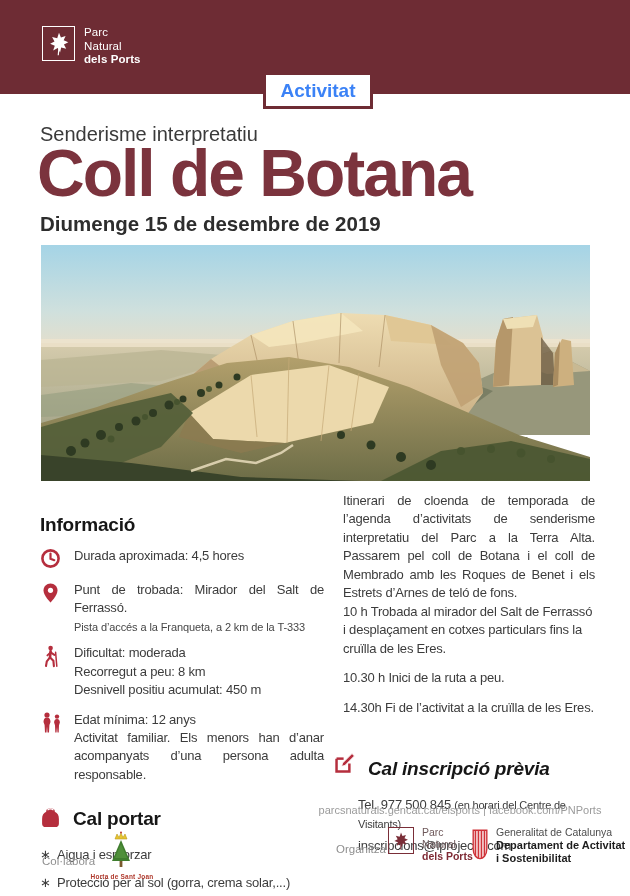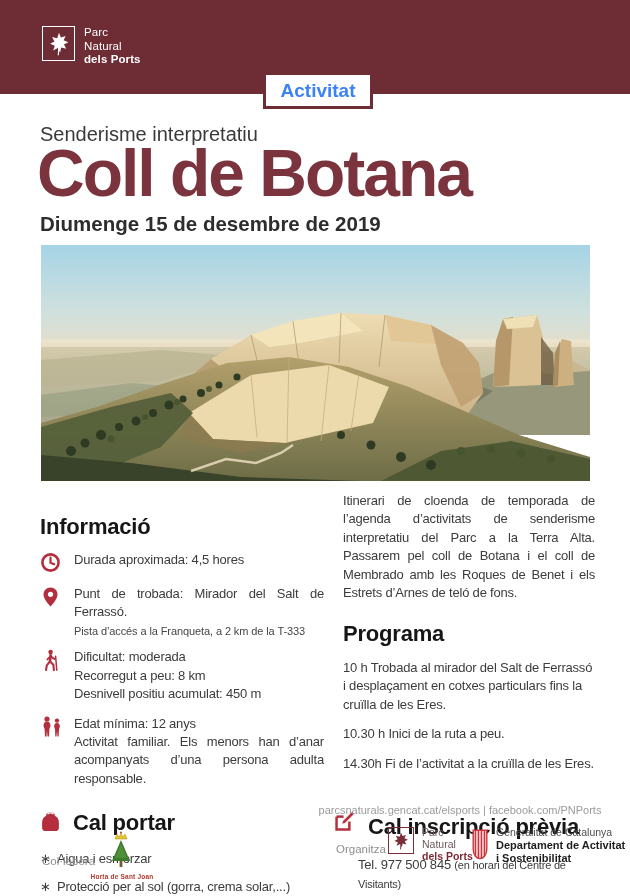--- a/index.html
+++ b/index.html
@@ -22,41 +22,41 @@
               letter-spacing:-2px;line-height:1;}
   .date{position:absolute;left:40px;top:212px;font-size:20.5px;font-weight:bold;color:#2d2d2d;}
 
   
   .photo{position:absolute;left:41px;top:245px;width:549px;height:236px;overflow:hidden;}
   .photo svg{display:block;width:100%;height:100%;}
 
   
   .col-left{position:absolute;left:40px;top:514px;width:292px;}
   .col-right{position:absolute;left:343px;top:492px;width:252px;}
-  h2.sec{font-size:22px;font-weight:bold;color:#161616;margin:0 0 11px 0;letter-spacing:-.2px;}
+  h2.sec{font-size:19px;font-weight:bold;color:#161616;margin:0 0 11px 0;letter-spacing:-.2px;}
   .body-t{font-size:13px;line-height:1.42;letter-spacing:-.2px;color:#3c3c3c;}
 
   .info-row{display:flex;margin-bottom:8px;}
   .info-ico{flex:0 0 34px;padding-top:1px;}
   .info-txt{width:250px;}
   .just{text-align:justify;}
   .force-just{text-align:justify;text-align-last:justify;}
   .small-note{font-size:11px;letter-spacing:-.1px;color:#464646;margin-top:2px;line-height:1.3;}
 
   .bring-head,.reg-head{display:flex;align-items:center;gap:12px;margin-top:21px;}
   .bring-head h2,.reg-head h2{margin:0;}
   .bullets{margin-top:13px;}
   .bullet-item{position:relative;padding-left:17px;margin-bottom:9px;width:268px;}
   .bullet-item::before{content:"\2217";position:absolute;left:0;top:0;color:#3c3c3c;}
 
   .intro{margin:0;}
   .col-right h2.sec{margin-top:18px;margin-bottom:12px;}
   .prog-item{margin:0 0 11px 0;}
 
-  .reg-head{margin-top:23px;margin-left:-10px;}
+  .reg-head{margin-top:23px;margin-left:-10px;font-style:italic;}
   .reg-body{margin-top:4px;margin-left:15px;}
   .reg-body div{margin-bottom:3px;line-height:1.45;}
   .phone-note{font-size:11px;color:#3c3c3c;}
 
   
   .links{position:absolute;left:315px;top:804px;width:290px;text-align:center;
          font-size:11px;color:#9b9b9b;letter-spacing:0;}
   .collab-label{position:absolute;left:42px;top:855px;font-size:11.5px;color:#8f8f8f;}
   .tree{position:absolute;left:104px;top:831px;}
   .tree-name{position:absolute;left:72px;top:873px;width:100px;text-align:center;
@@ -270,21 +270,20 @@
     <div class="bullets">
       <div class="bullet-item body-t">Aigua i esmorzar</div>
       <div class="bullet-item body-t">Protecció per al sol (gorra, crema solar,...)</div>
 
     </div>
   </div>
 
   <div class="col-right">
     <p class="intro body-t just">Itinerari de cloenda de temporada de l’agenda d’activitats de senderisme interpretatiu del Parc a la Terra Alta. Passarem pel coll de Botana i el coll de Membrado amb les Roques de Benet i els Estrets d’Arnes de teló de fons.</p>
 
-    <h2 class="sec">Programa</h2>
     <p class="prog-item body-t">10 h Trobada al mirador del Salt de Ferrassó i desplaçament en cotxes particulars fins la cruïlla de les Eres.</p>
     <p class="prog-item body-t">10.30 h Inici de la ruta a peu.</p>
     <p class="prog-item body-t">14.30h  Fi de l’activitat a la cruïlla de les Eres.</p>
 
     <div class="reg-head">
       <span>
         <svg width="23" height="23" viewBox="0 0 26 26">
           <path d="M4 7.5 L4 22 L18.5 22 L18.5 13" fill="none" stroke="#b52e3d" stroke-width="2.8"></path>
           <path d="M4 7.5 L12 7.5" fill="none" stroke="#b52e3d" stroke-width="2.8"></path>
           <path d="M21.5 1.8 L24.2 4.5 L13.5 15.2 L9.8 16.2 L10.8 12.5 Z" fill="#b52e3d" stroke="#fff" stroke-width="1"></path>

